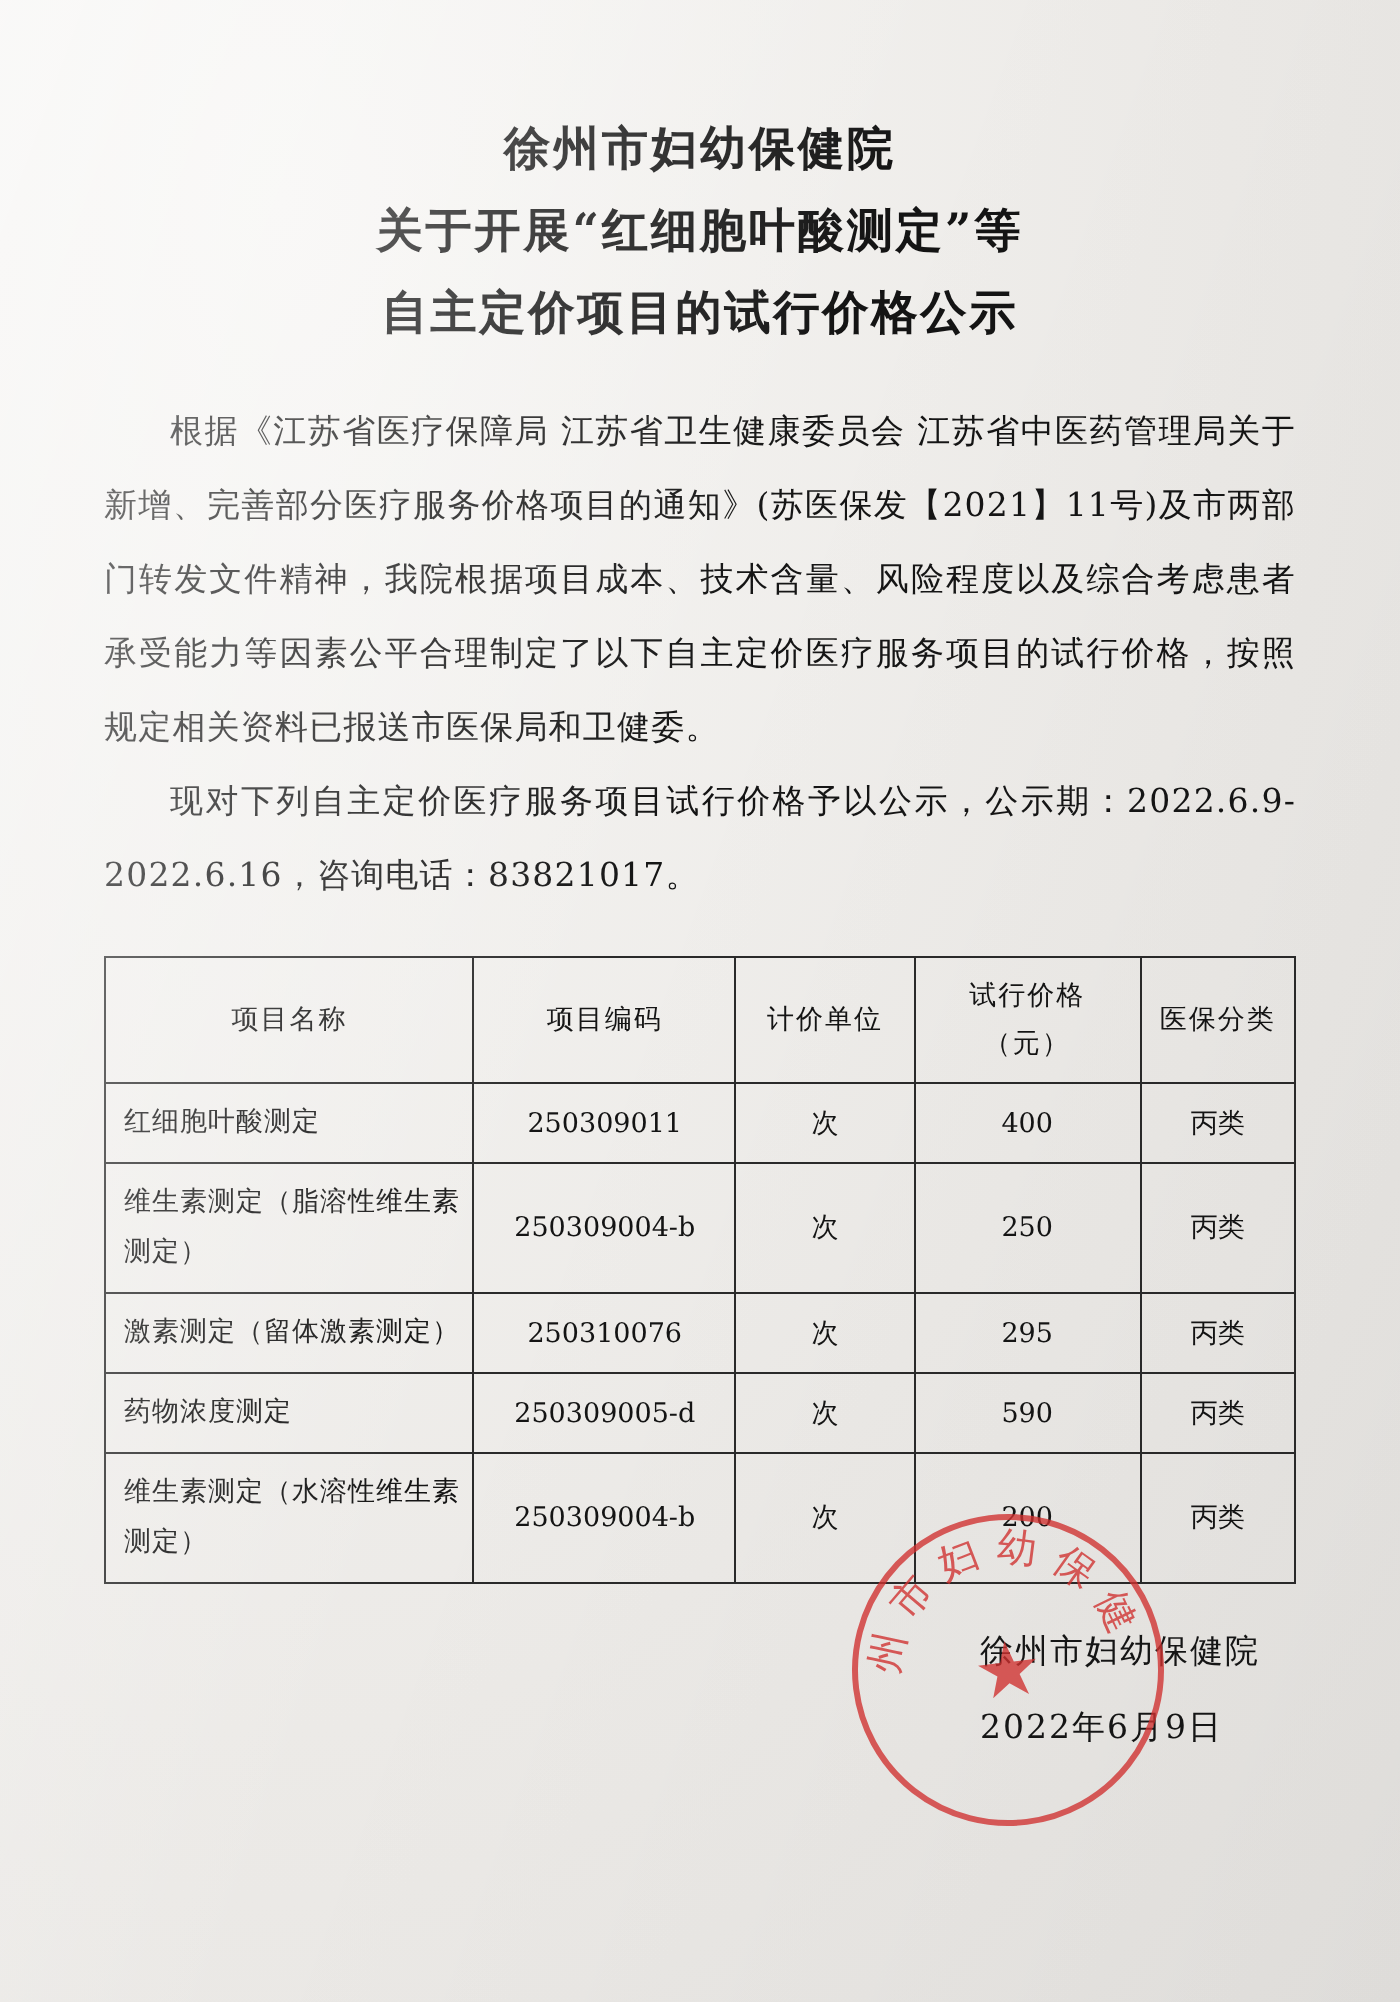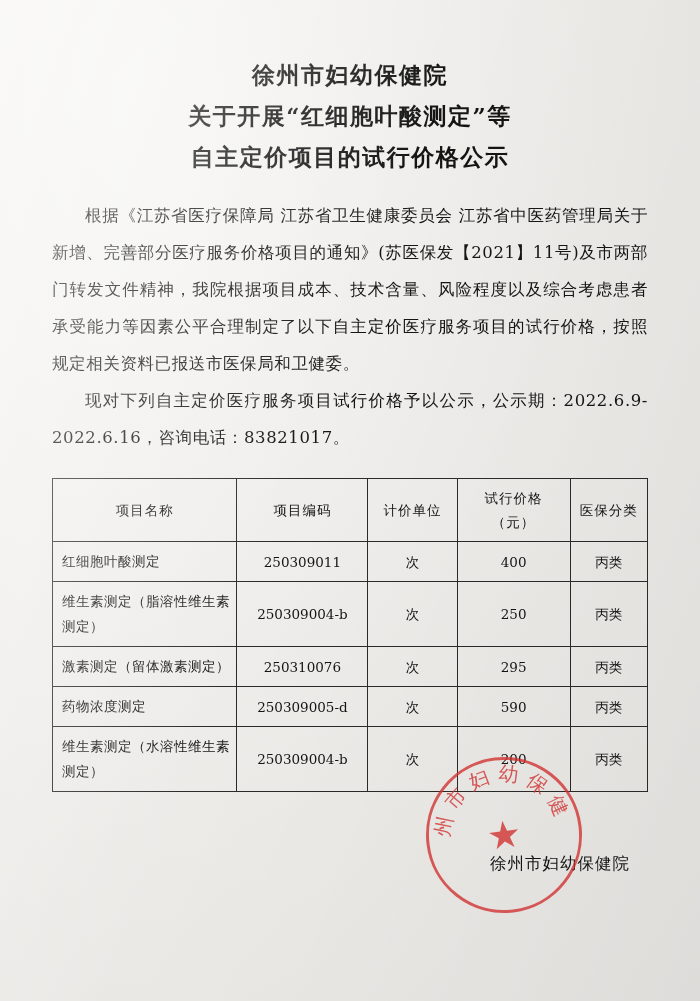--- a/index.html
+++ b/index.html
@@ -200,20 +200,21 @@
         <td class="center">250309004-b</td>
         <td class="center">次</td>
         <td class="center">200</td>
         <td class="center">丙类</td>
       </tr>
     </tbody>
   </table>
 
   <div class="sign-block">
     <div>徐州市妇幼保健院</div>
+    <div>2022年6月9日</div>
   </div>
 
   <div class="stamp">
     <div class="stamp-inner">
       <svg width="157" height="157" viewBox="0 0 157 157" xmlns="http://www.w3.org/2000/svg">
         <defs>
           <path id="sealArc" d="M 24,78.5 A 54.5,54.5 0 1 1 133,78.5"></path>
         </defs>
         <text font-size="20" fill="#d0302f" font-family="DejaVu Serif, serif" letter-spacing="7">
           <textPath href="#sealArc" startOffset="50%" text-anchor="middle">徐州市妇幼保健院</textPath>

